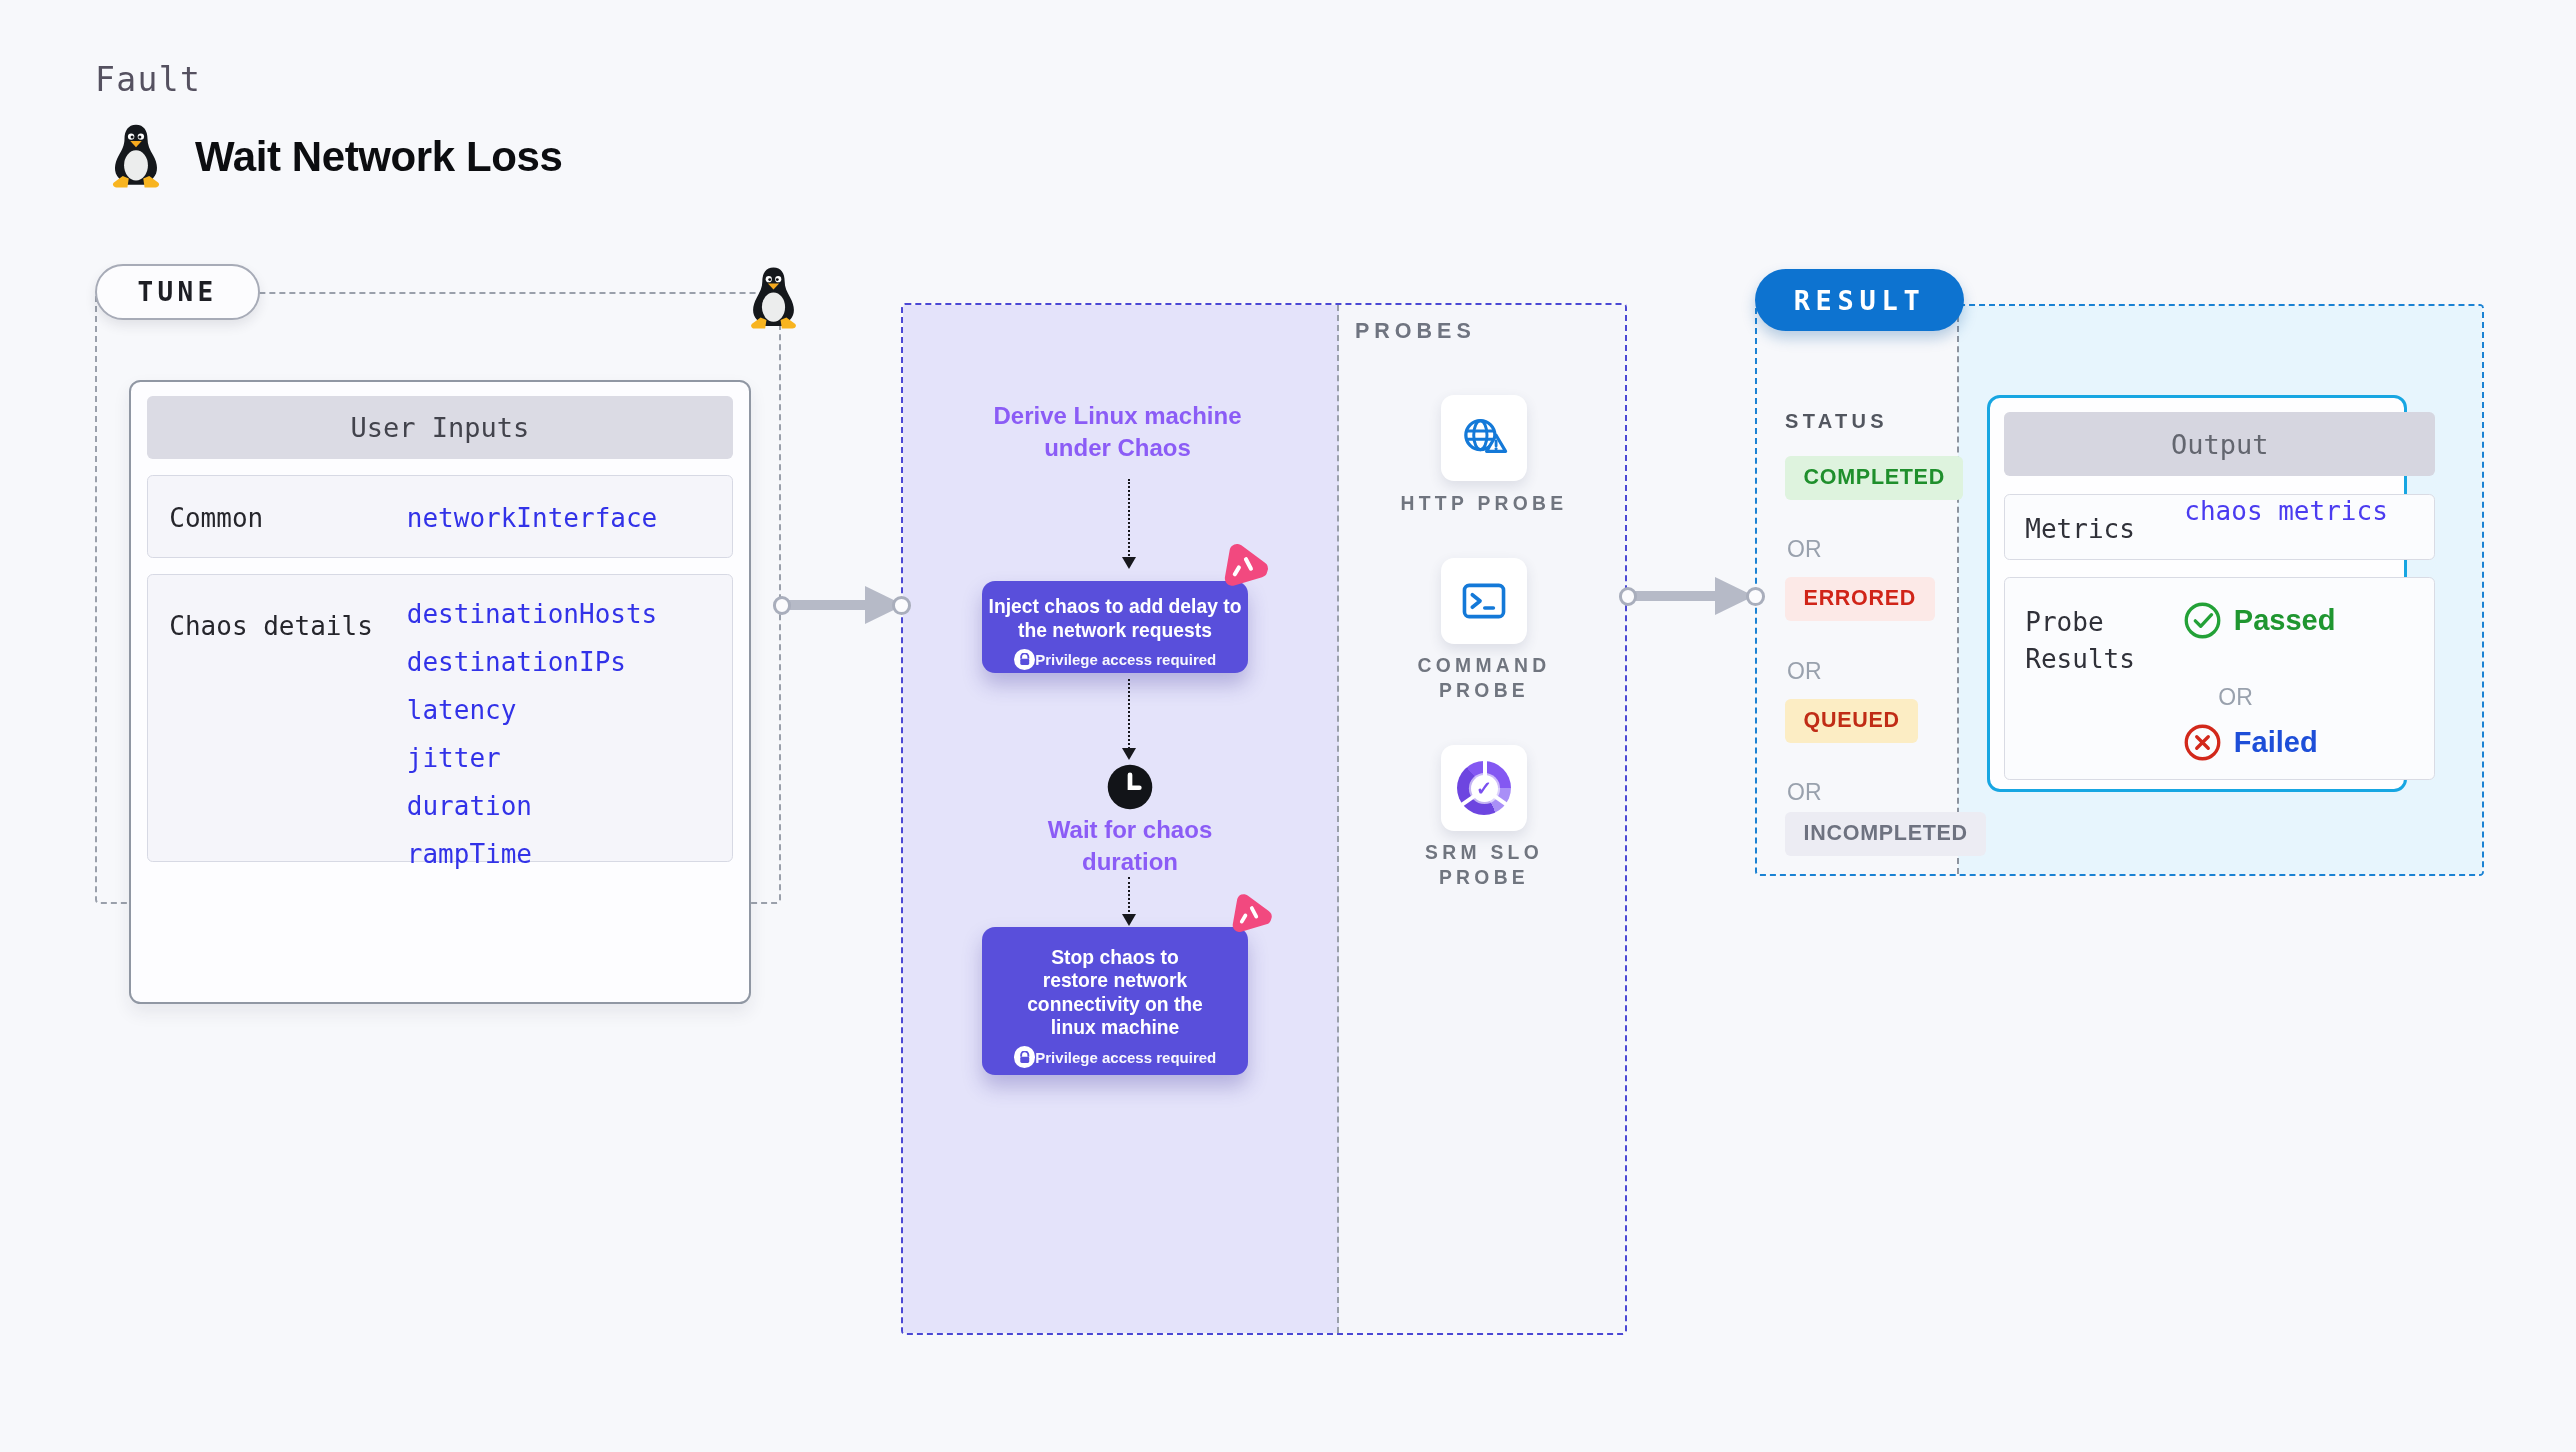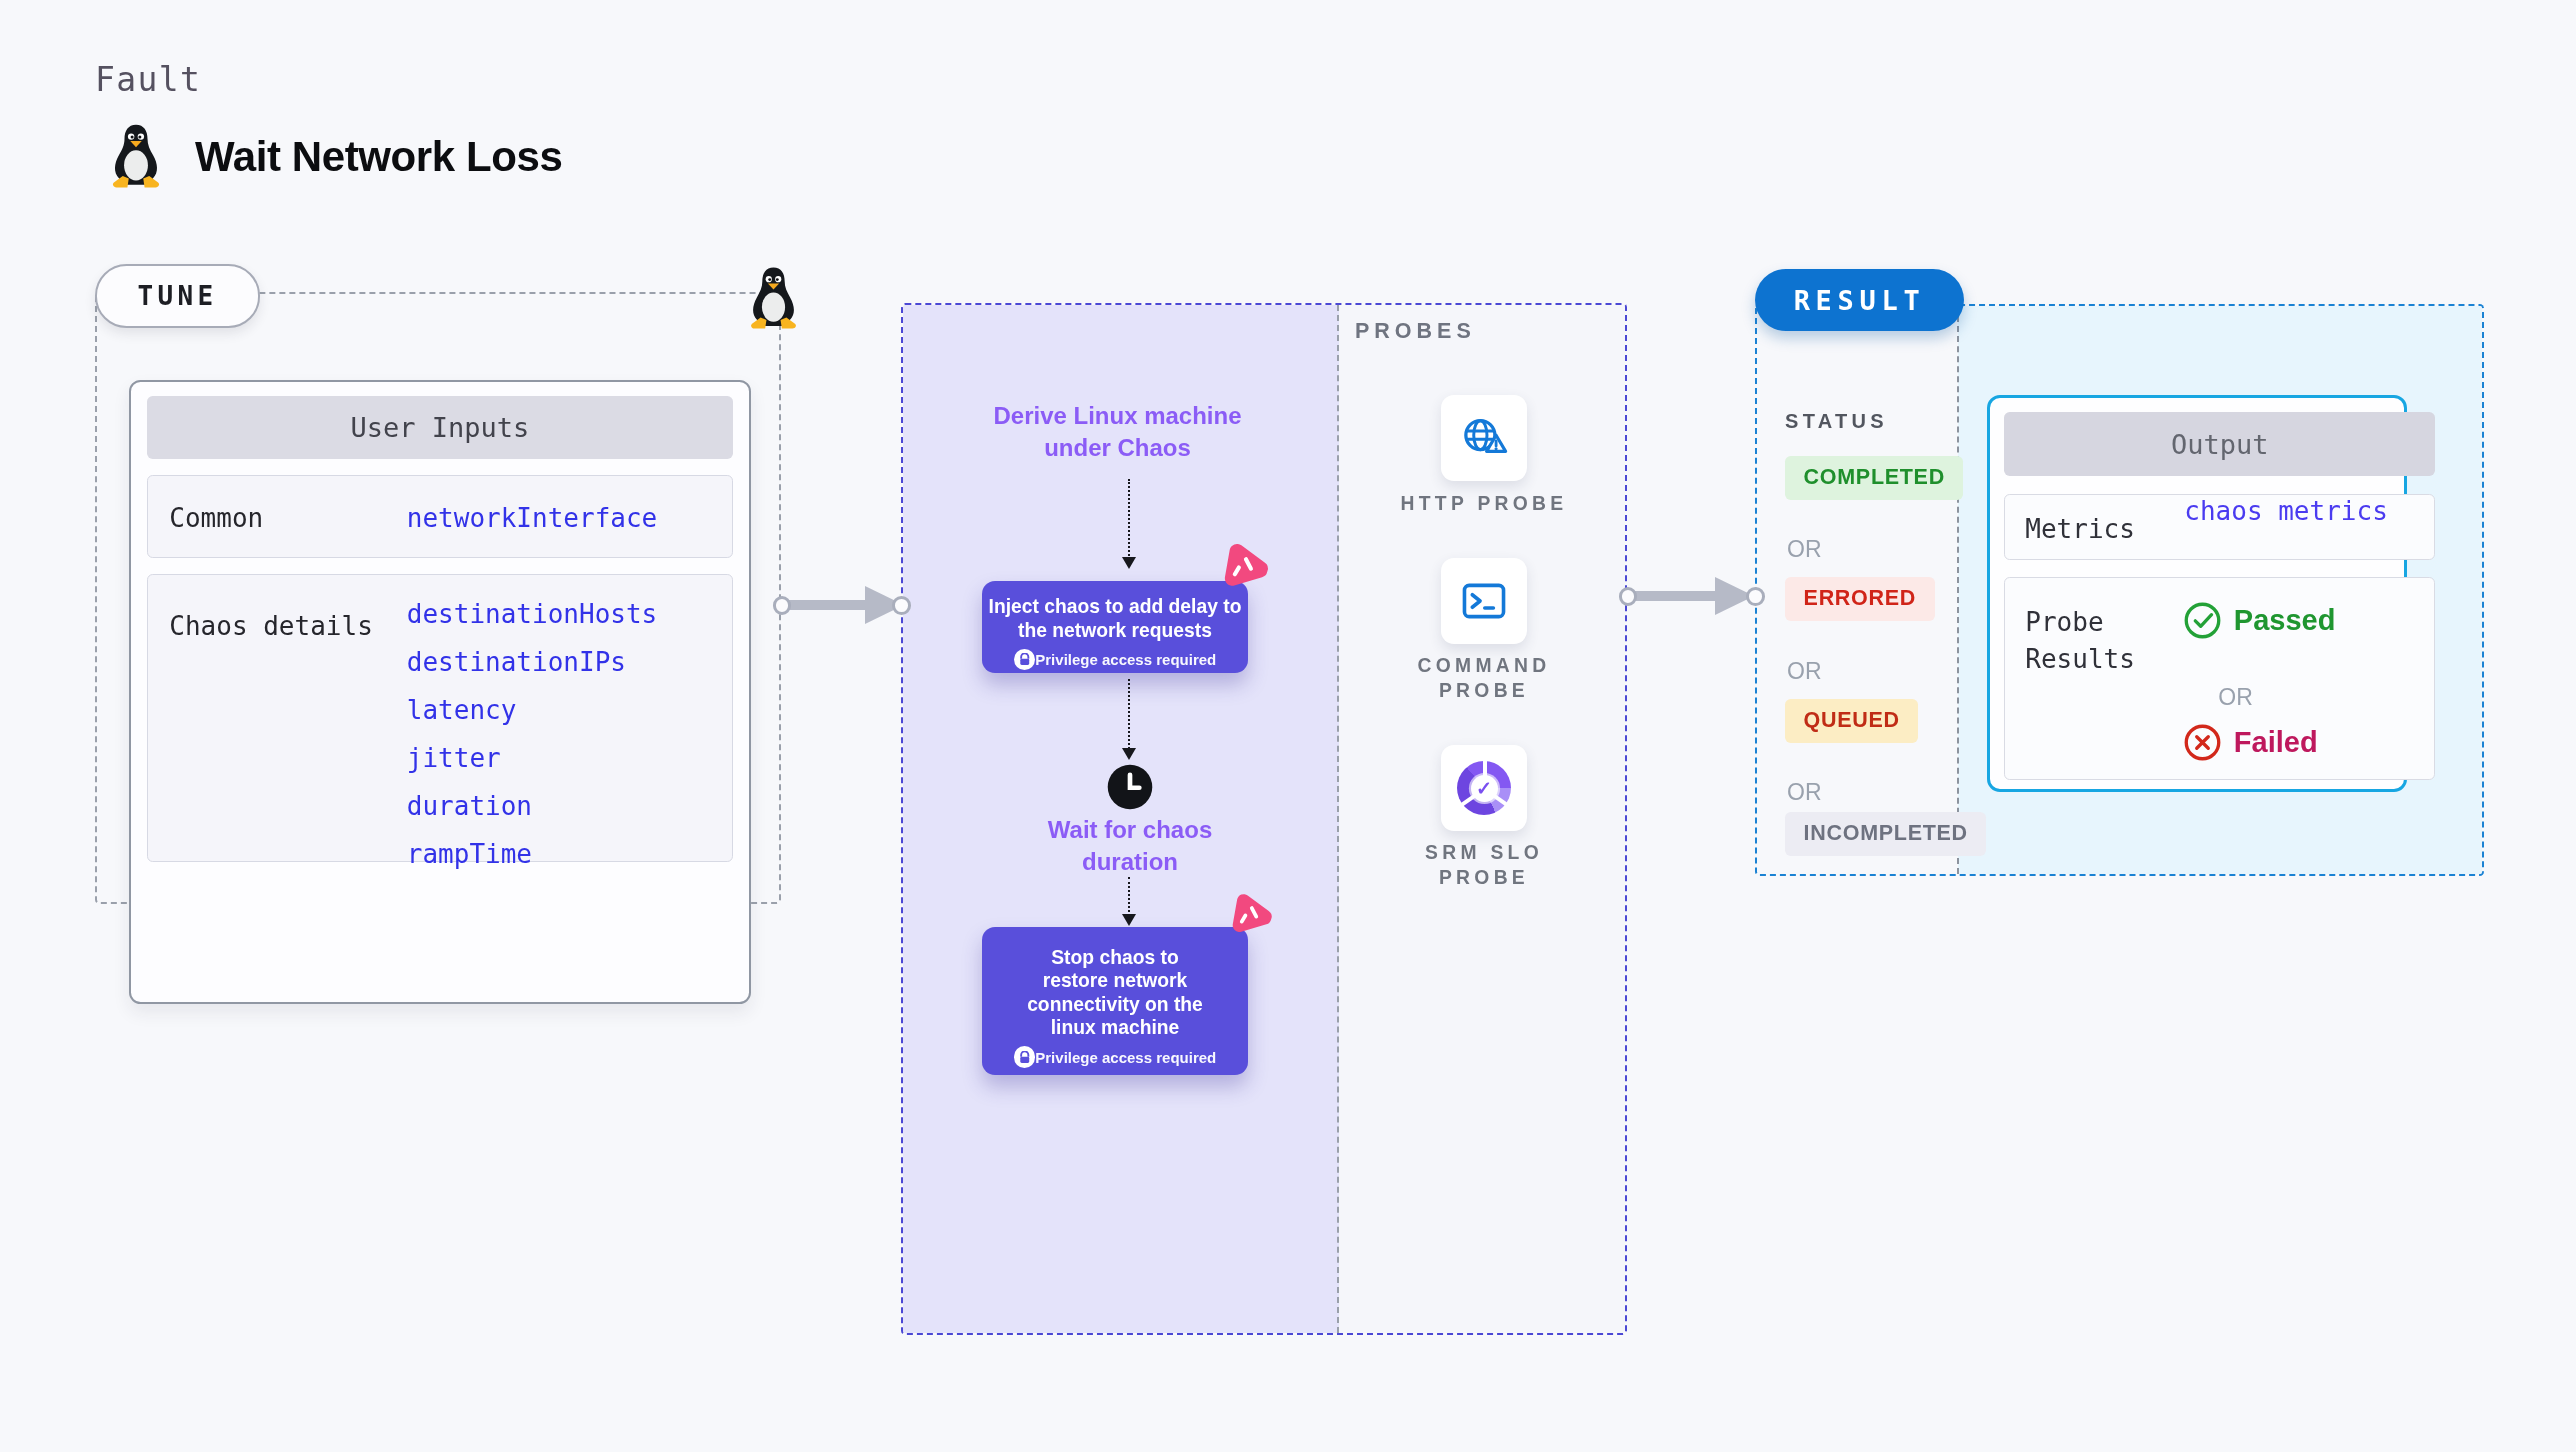--- a/index.html
+++ b/index.html
@@ -14,21 +14,21 @@
 
   
   .kicker { left:95px; top:60px; font-family:"DejaVu Sans Mono",monospace;
             font-size:33px; color:#555160; letter-spacing:1.4px; }
   .page-title { left:195px; top:133px; font-size:42px; font-weight:700;
             color:#0c0d10; letter-spacing:-0.4px; }
 
   
   .pill { position:absolute; display:flex; align-items:center; justify-content:center;
           font-family:"DejaVu Sans Mono",monospace; font-weight:bold; z-index:6; }
-  .tune-pill { left:95px; top:264px; width:165px; height:64px; background:#fcfcfe;
+  .tune-pill { left:95px; top:264px; width:165px; height:56px; background:#fcfcfe;
           border:2.1px solid #a7abb7; border-radius:31.5px; font-size:26px; letter-spacing:4.3px;
           color:#1d1e24; box-shadow:0 5.7px 11.5px rgba(40,40,60,.10); }
   .exec-pill { left:904px; top:266px; width:262px; height:63px; background:#e7e6fc;
           border:3.6px solid #4946d1; border-radius:34px; font-size:27px; letter-spacing:5.7px;
           color:#4643cf; box-shadow:0 5.7px 13px rgba(70,67,207,.15); }
   .result-pill { left:1755px; top:269px; width:209px; height:62px; background:#0d73d0;
           border-radius:33px; font-size:27px; letter-spacing:5.7px; color:#ffffff;
           box-shadow:0 7.2px 14.3px rgba(13,90,160,.28); }
 
   
@@ -130,21 +130,21 @@
           border:1.4px solid #d9dbe4; border-radius:5.7px; }
   .metrics-row { top:96px; height:66px; }
   .proberes-row { top:179px; height:203px; }
   .out-label { position:absolute; left:20px; font-size:26px; color:#303139;
           font-family:"DejaVu Sans Mono",monospace; line-height:37px; }
   .metrics-value { position:absolute; left:179px; top:1px; font-size:26px; color:#4a3bf0;
           font-family:"DejaVu Sans Mono",monospace; }
   .verdict { position:absolute; display:flex; align-items:center; gap:11.5px; }
   .verdict-text { font-size:29px; font-weight:700; }
   .passed .verdict-text { color:#1f9630; }
-  .failed .verdict-text { color:#be185d; }
+  .failed .verdict-text { color:#1d4ed8; }
 </style>
 </head>
 <body>
 
 <svg width="0" height="0" style="position:absolute">
   <defs>
     <g id="tux">
       <path d="M32 3 C23 3 19 10 19 19 c0 7 -2.5 12 -6.5 19 C7.5 47 6 57 13 64 l4 7 h30 l4 -7 c7 -7 5.5 -17 0.5 -26 C47.5 31 45 26 45 19 C45 10 41 3 32 3 Z" fill="#15181c"></path>
       <ellipse cx="32" cy="49" rx="13.5" ry="17" fill="#eceded"></ellipse>
       <circle cx="26.5" cy="16.5" r="3.6" fill="#ffffff"></circle>

